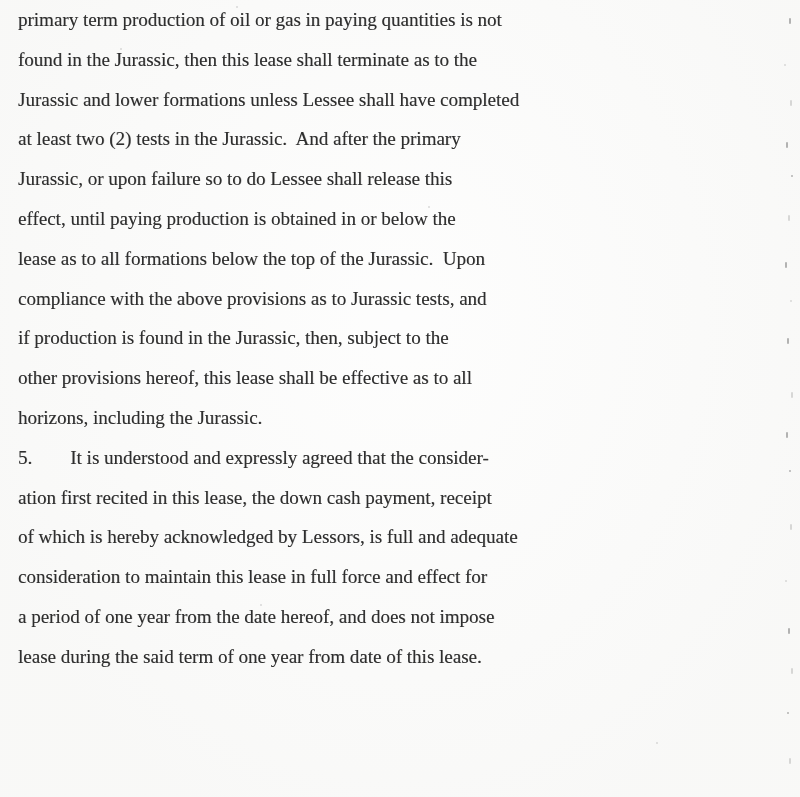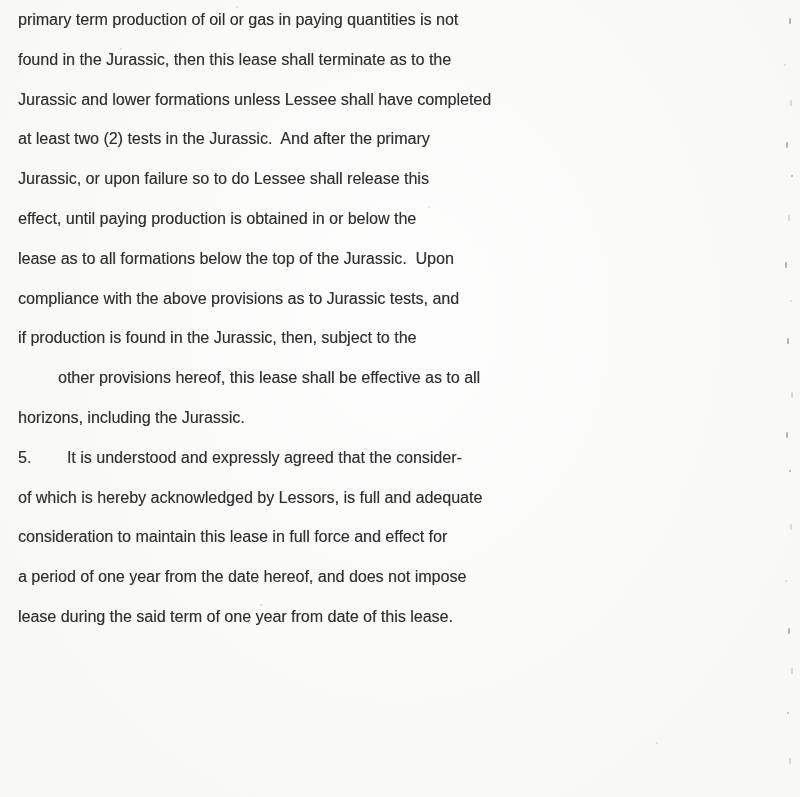--- a/index.html
+++ b/index.html
@@ -26,25 +26,25 @@
   .text-block {
     position: absolute;
     left: 18px;
     top: 0px;
     width: 770px;
   }
   .line {
     height: 39.8px;
     line-height: 39.8px;
     white-space: pre;
-    font-size: 16px;
+    font-size: 19px;
     letter-spacing: 0px;
     color: #2e2e2e;
     text-shadow: 0.4px 0.4px 0.6px rgba(70,70,70,0.45);
-    font-family: Liberation Sans, sans-serif;
+    font-family: Liberation Serif, serif;
   }
   
   .speck {
     position: absolute;
     background: rgba(50,50,50,0.35);
     border-radius: 1px;
   }
   .speck.v { width: 2px; height: 6px; }
   .speck.d { width: 2px; height: 2px; border-radius: 50%; }
   .speck.faint { background: rgba(80,80,80,0.2); }
@@ -57,23 +57,24 @@
   <div class="text-block">
       <div class="line" style="color: rgb(46, 46, 46);">primary term production of oil or gas in paying quantities is not</div>
       <div class="line" style="color: rgb(46, 46, 46);">found in the Jurassic, then this lease shall terminate as to the</div>
       <div class="line" style="color: rgb(46, 46, 46);">Jurassic and lower formations unless Lessee shall have completed</div>
       <div class="line" style="color: rgb(46, 46, 46);">at least two (2) tests in the Jurassic.  And after the primary</div>
       <div class="line" style="color: rgb(46, 46, 46);">Jurassic, or upon failure so to do Lessee shall release this</div>
       <div class="line" style="color: rgb(46, 46, 46);">effect, until paying production is obtained in or below the</div>
       <div class="line" style="color: rgb(46, 46, 46);">lease as to all formations below the top of the Jurassic.  Upon</div>
       <div class="line" style="color: rgb(46, 46, 46);">compliance with the above provisions as to Jurassic tests, and</div>
       <div class="line" style="color: rgb(46, 46, 46);">if production is found in the Jurassic, then, subject to the</div>
-      <div class="line" style="color: rgb(46, 46, 46); margin-left: 40px;">other provisions hereof, this lease shall be effective as to all</div>
+      <div class="line" style="color: rgb(46, 46, 46);">other provisions hereof, this lease shall be effective as to all</div>
       <div class="line" style="color: rgb(46, 46, 46);">horizons, including the Jurassic.</div>
       <div class="line" style="color: rgb(46, 46, 46);">5.        It is understood and expressly agreed that the consider-</div>
+      <div class="line" style="color: rgb(46, 46, 46);">ation first recited in this lease, the down cash payment, receipt</div>
       <div class="line" style="color: rgb(46, 46, 46);">of which is hereby acknowledged by Lessors, is full and adequate</div>
       <div class="line" style="color: rgb(46, 46, 46);">consideration to maintain this lease in full force and effect for</div>
       <div class="line" style="color: rgb(46, 46, 46);">a period of one year from the date hereof, and does not impose</div>
       <div class="line" style="color: rgb(46, 46, 46);">lease during the said term of one year from date of this lease.</div>
     </div>
 
   <div>
     <span class="speck v" style="left:789px; top:18px;"></span>
     <span class="speck d faint" style="left:784px; top:64px;"></span>
     <span class="speck v faint" style="left:790px; top:100px;"></span>

